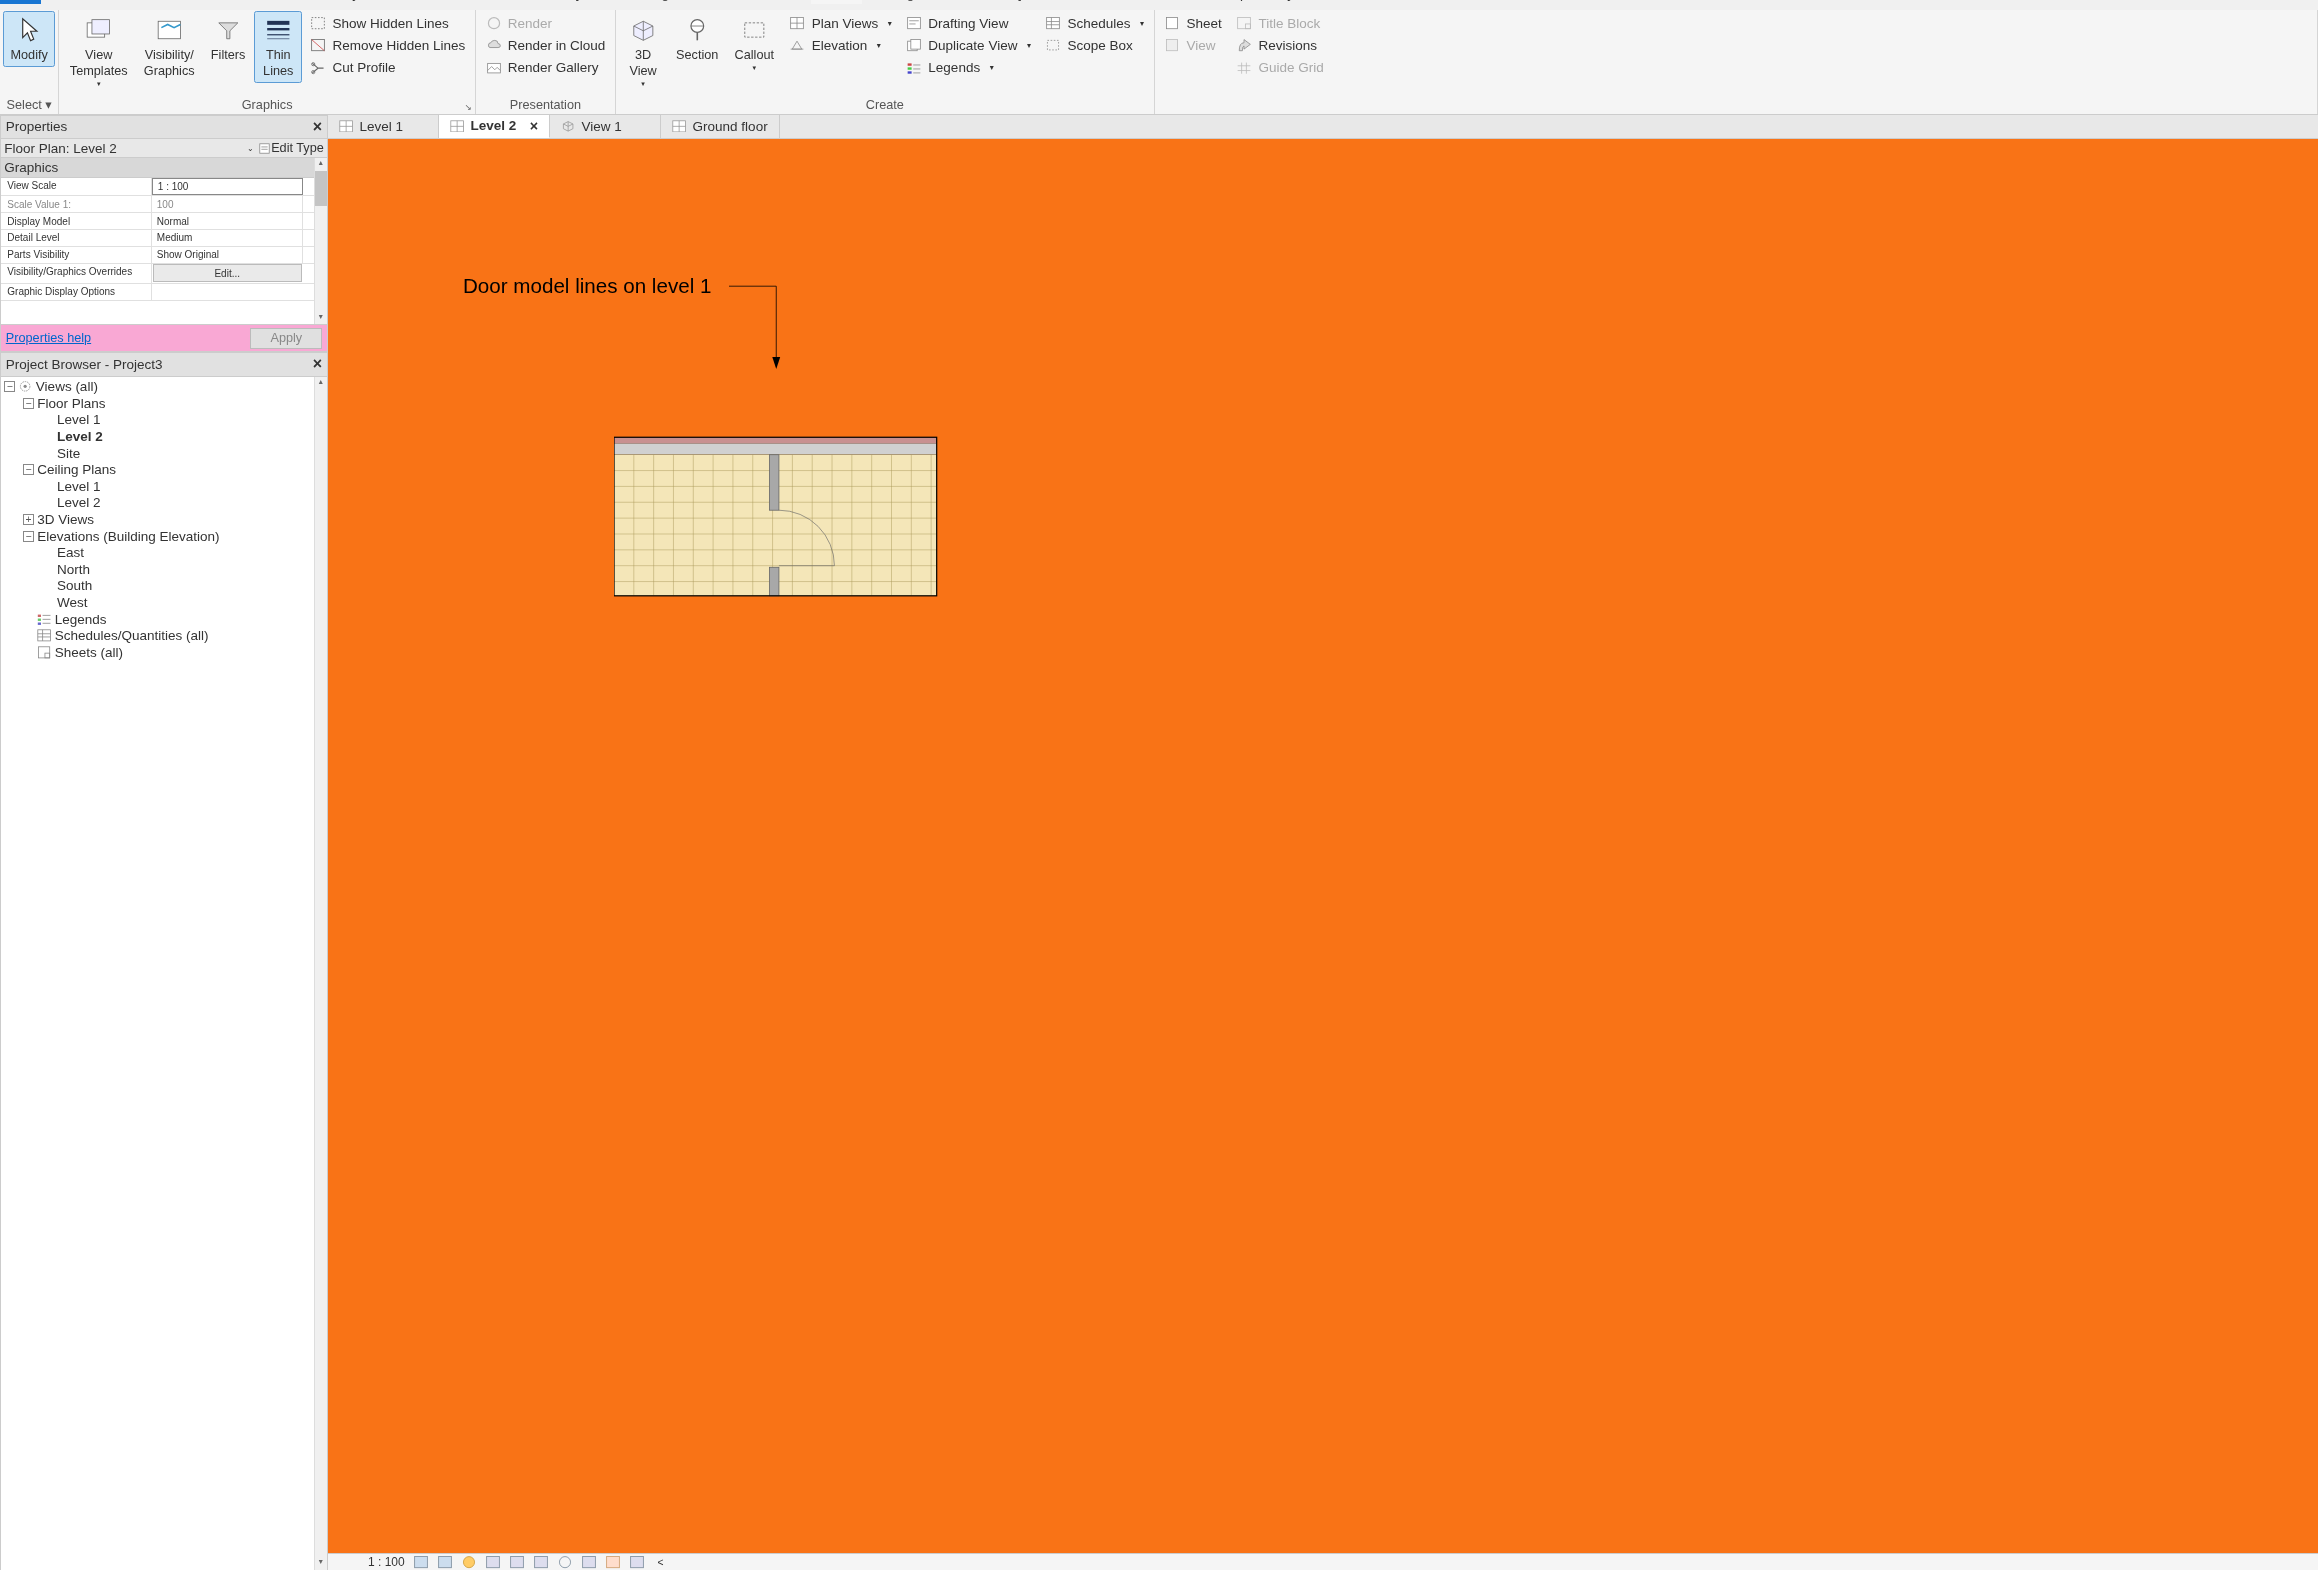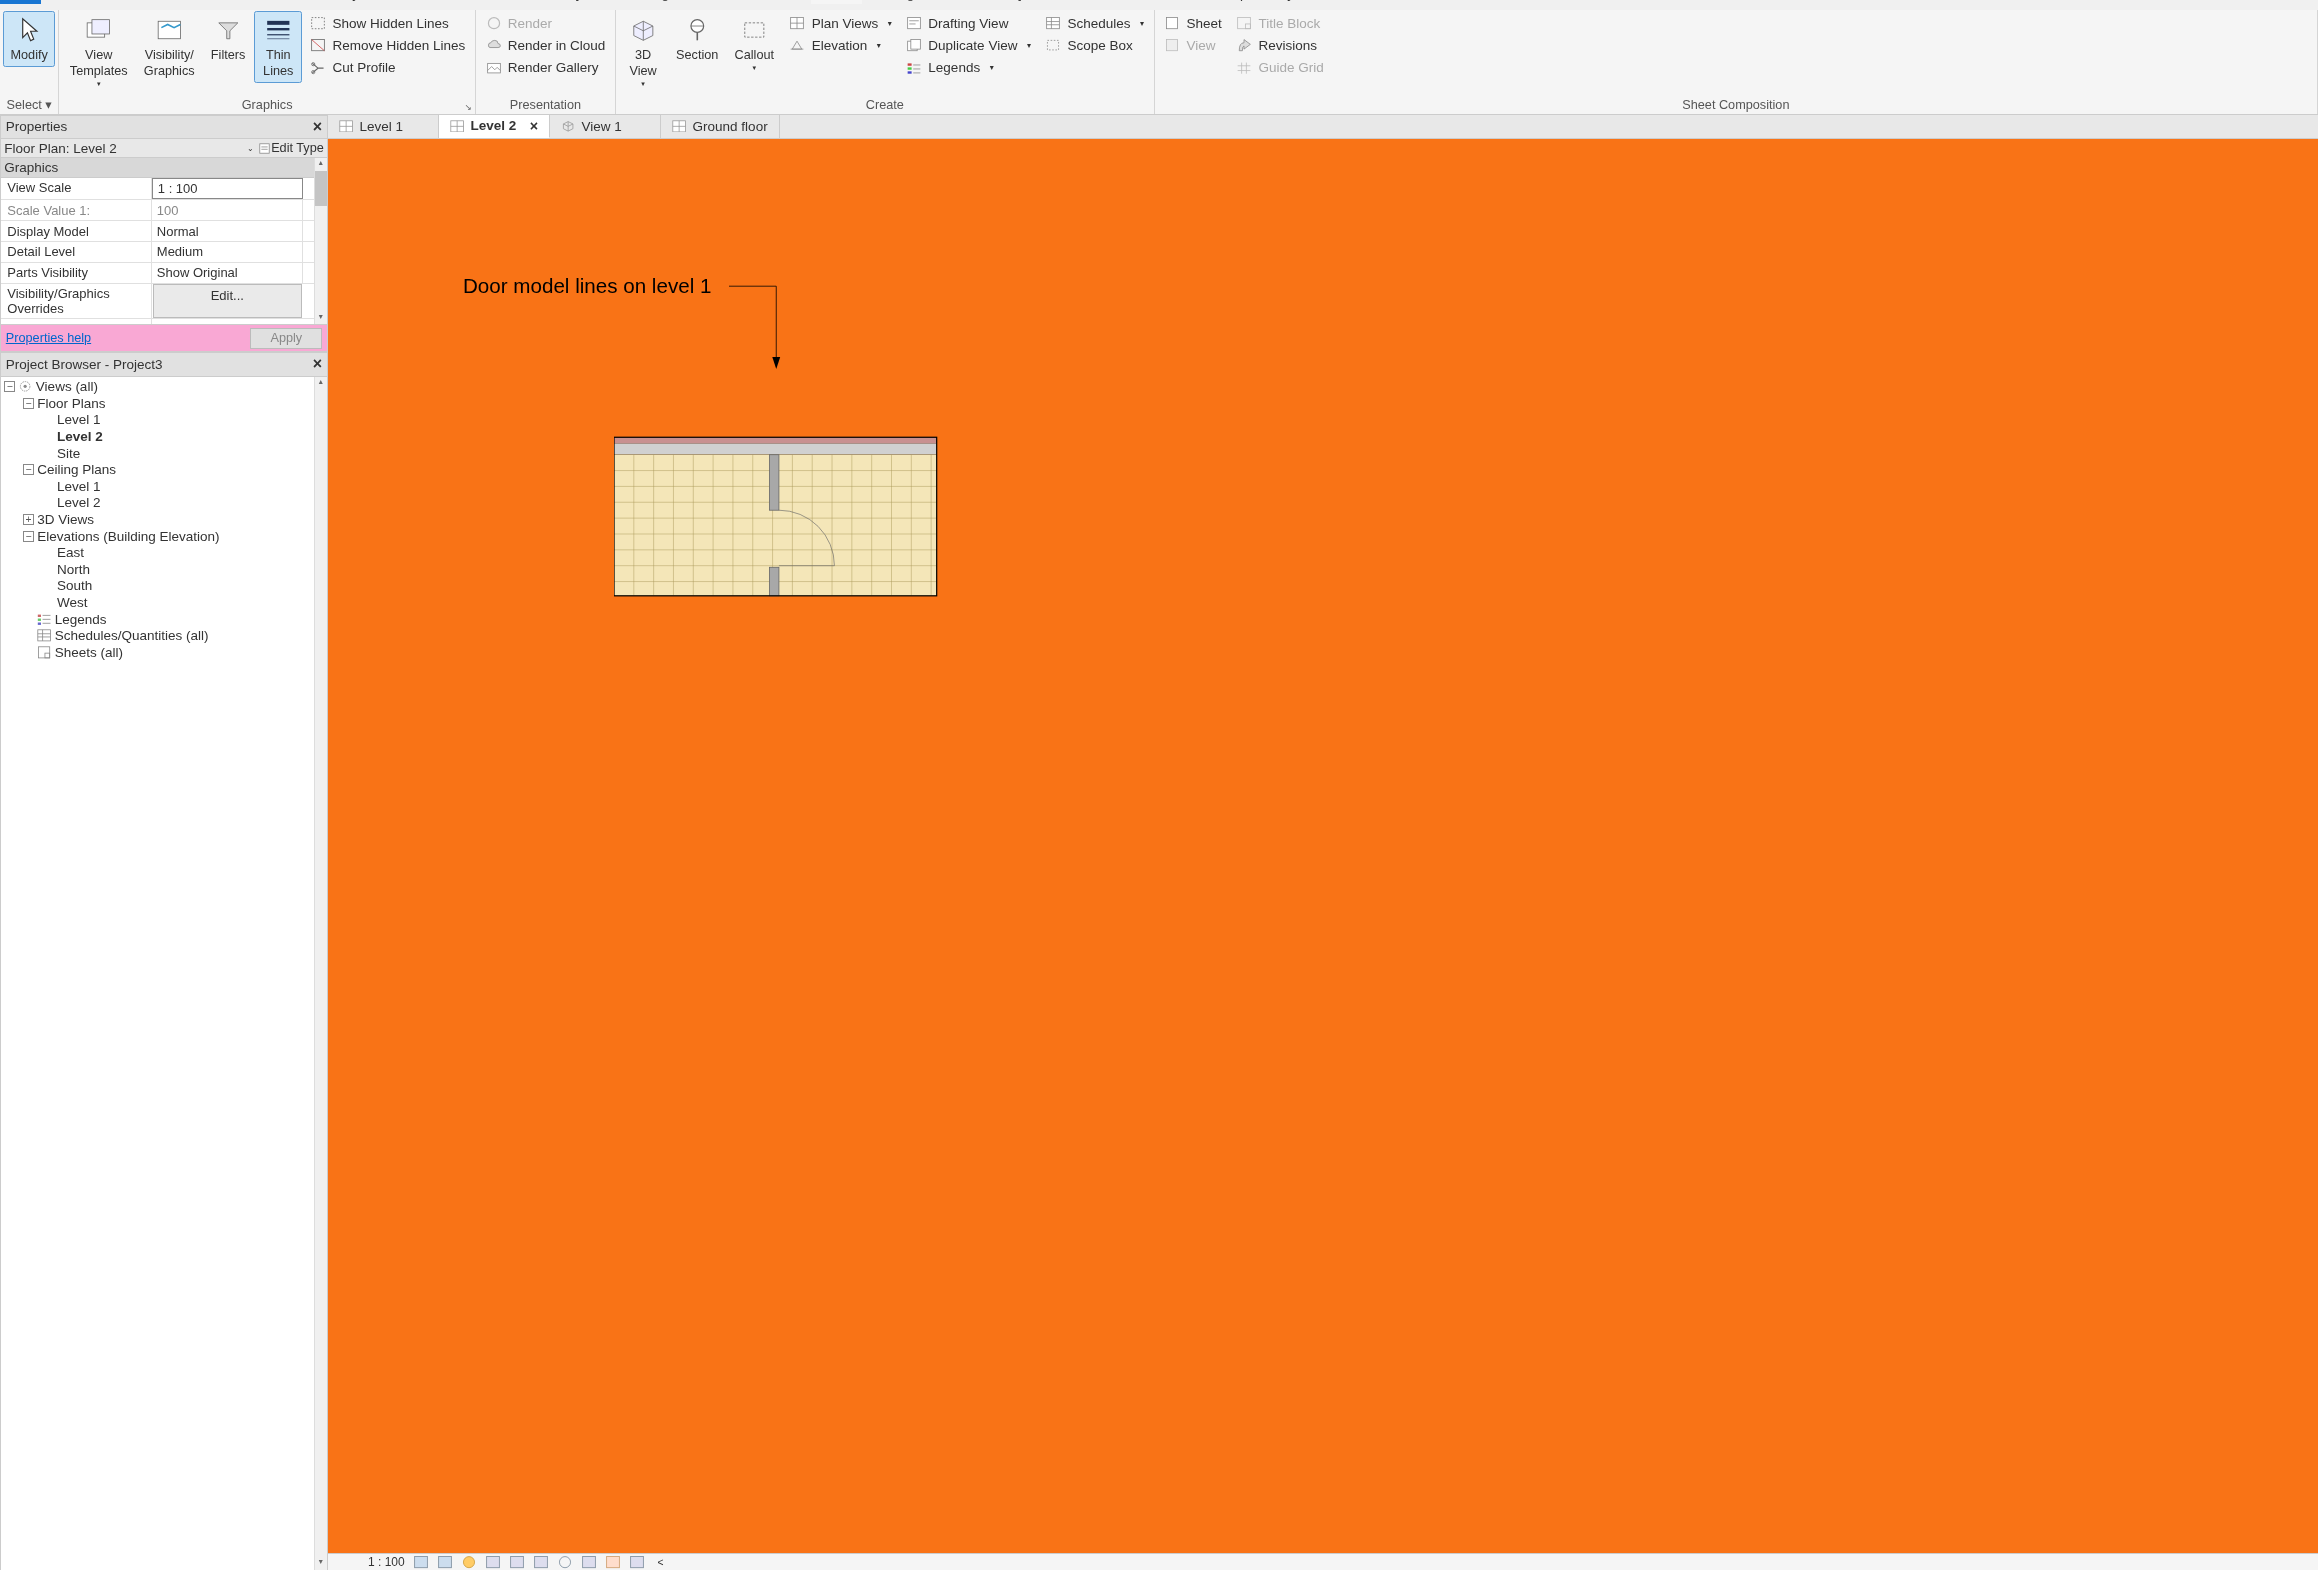--- a/index.html
+++ b/index.html
@@ -40,21 +40,21 @@
 .type-selector .name { flex: 1; font-size: 14.3px; }
 .type-selector .dd { font-size: 8.7px; cursor: pointer; }
 .instance-row { display: flex; align-items: center; background: #e8e8e8; border: 0.8px solid #ccc; border-top: none; padding: 1.6px 3.2px; font-size: 13.5px; gap: 4.8px; }
 .instance-row .name { flex: 1; }
 .instance-row .edit-type { font-size: 12.7px; cursor: pointer; display: flex; align-items: center; gap: 1.6px; }
 .prop-grid { flex: 0 0 auto; border: 0.8px solid #ccc; border-top: none; position: relative; }
 .prop-scroll { position: absolute; right: 0; top: 0; bottom: 0; width: 13.5px; background: #f0f0f0; border-left: 0.8px solid #ddd; }
 .prop-scroll .thumb { background: #c4c4c4; width: 100%; height: 35px; position: absolute; top: 12.7px; }
 .prop-scroll .arr { position: absolute; width: 100%; height: 12.7px; text-align: center; font-size: 8px; cursor: pointer; color: #666; }
 .prop-cat { background: #d8d8d8; padding: 1.6px 3.2px; font-size: 13.5px; font-weight: normal; border-bottom: 0.8px solid #ccc; margin-right: 13.5px; }
-.prop-row { display: flex; border-bottom: 0.8px solid #e0e0e0; font-size: 13px; margin-right: 13.5px; position: relative; }
+.prop-row { display: flex; border-bottom: 0.8px solid #e0e0e0; font-size: 10px; margin-right: 13.5px; position: relative; }
 .prop-row .k { width: 151px; padding: 2.4px 6.3px; border-right: 0.8px solid #e0e0e0; }
 .prop-row .k.dim { color: #888; }
 .prop-row .v { flex: 1; padding: 2.4px 4.8px; border-right: 0.8px solid #e0e0e0; }
 .prop-row .v.dim { color: #888; }
 .prop-row .v.input { background: #fff; border: 0.8px solid #888; }
 .prop-row .v.btn { text-align: center; background: #eaeaea; border: 0.8px solid #bbb; cursor: pointer; margin: 0.8px; }
 .prop-row .ext { width: 11px; }
 .prop-footer { display: flex; align-items: center; padding: 2.4px 4.8px; border: 0.8px solid #ccc; border-top: none; background: #f9a8d4; }
 .prop-footer a { color: #0066cc; text-decoration: underline; font-size: 12.7px; }
 .prop-footer .apply { margin-left: auto; padding: 2.4px 19px; background: #e0e0e0; border: 0.8px solid #bbb; color: #888; font-size: 12.7px; }
@@ -395,21 +395,20 @@
         <div class="rb-small disabled">
           <span class="icon">
               <svg width="16" height="14.3" viewBox="0 0 20 18">
                 <path d="M2 6 L18 6 M2 12 L18 12 M7 2 L7 16 M13 2 L13 16" stroke="#bbb"></path>
               </svg>
             </span>
           <span>Guide  Grid</span>
         </div>
       </div>
     </div>
-    <div class="ribbon-group-label">Sheet Composition</div>
   </div>
 </div>
 
 <div class="main">
 
   <div class="left">
 
     <div class="panel-header">
       <span>Properties</span>
       <span class="close">×</span>

